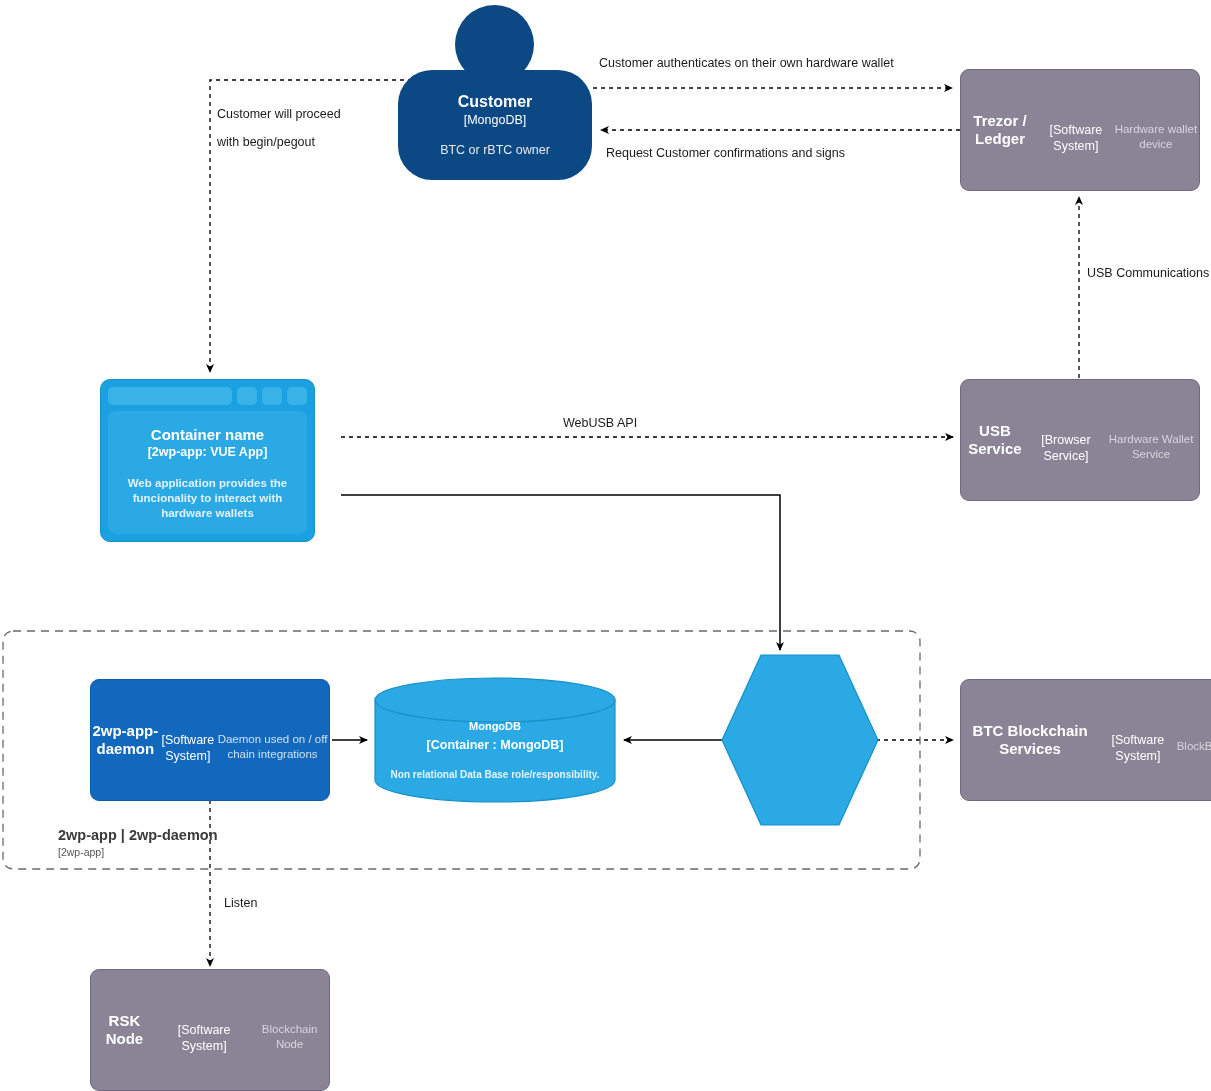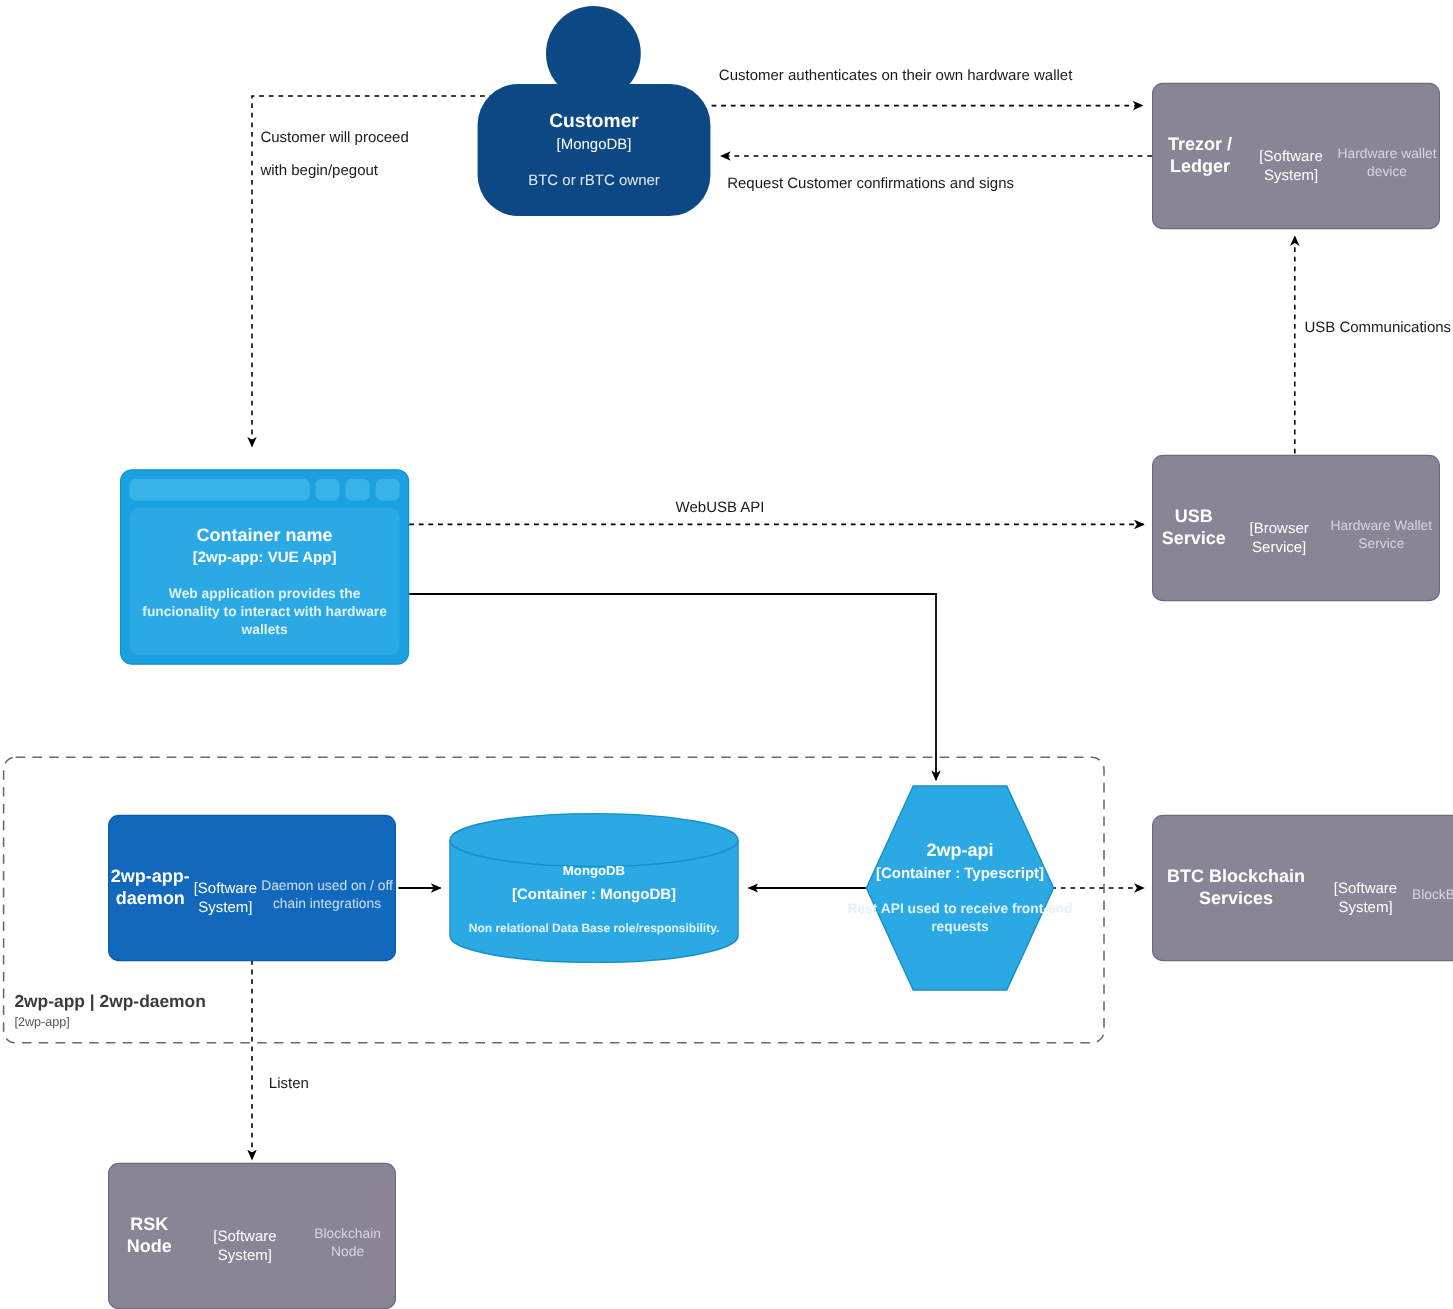--- a/index.html
+++ b/index.html
@@ -175,20 +175,21 @@
   }
   .hex-text .t-name { font-weight: bold; font-size: 15px; color:#fff; line-height: 20px;}
   .hex-text .t-type { font-weight: bold; font-size: 12.5px; color:#fff; line-height: 18px;}
   .hex-text .t-desc { font-weight: bold; font-size: 11.5px; color:#e2f2fb; margin-top: 14px; line-height: 15px;}
 
   
   .boundary-label {
     position: absolute;
     z-index: 3;
     text-align: left;
+    margin-left: 46px;
   }
   .boundary-label .b-name {
     font-weight: bold;
     font-size: 14.5px;
     color: #3b3b3b;
     line-height: 19px;
   }
   .boundary-label .b-type {
     font-size: 10.5px;
     color: #555555;
@@ -259,21 +260,21 @@
     <div class="t-type">[MongoDB]</div>
     <div class="t-desc">BTC or rBTC owner</div>
   </div>
 
   <div class="node sys" style="left:960px; top:69px; width:240px; height:122px;">
     <div class="t-name">Trezor / Ledger</div>
     <div class="t-type">[Software System]</div>
     <div class="t-desc">Hardware wallet device</div>
   </div>
 
-  <div class="browser" style="left:100px; top:391px; width:241px; height:163px;">
+  <div class="browser" style="left:100px; top:379px; width:215px; height:163px;">
     <div class="browser-bar">
       <div class="url"></div>
       <div class="dot"></div>
       <div class="dot"></div>
       <div class="dot"></div>
     </div>
     <div class="browser-body">
       <div class="t-name">Container name</div>
       <div class="t-type">[2wp-app: VUE App]</div>
       <div class="t-desc">Web application provides the funcionality to interact with hardware wallets</div>
@@ -293,27 +294,20 @@
   </div>
 
   <div class="cyl-wrap" style="left:375px; top:678px; width:240px; height:124px;">
     <div class="cyl-text">
       <div class="t-name">MongoDB</div>
       <div class="t-type">[Container : MongoDB]</div>
       <div class="t-desc">Non relational Data Base role/responsibility.</div>
     </div>
   </div>
 
-  <div class="hex-wrap" style="left:700px; top:655px; width:200px; height:170px;">
-    <div class="hex-text">
-      <div class="t-name">2wp-api</div>
-      <div class="t-type">[Container : Typescript]</div>
-      <div class="t-desc">Rest API used to receive front-end requests</div>
-    </div>
-  </div>
 
   <div class="node sys" style="left:960px; top:679px; width:272px; height:122px;">
     <div class="t-name">BTC Blockchain Services</div>
     <div class="t-type">[Software System]</div>
     <div class="t-desc">BlockBook</div>
   </div>
 
   <div class="node sys" style="left:90px; top:969px; width:240px; height:122px;">
     <div class="t-name">RSK Node</div>
     <div class="t-type">[Software System]</div>

